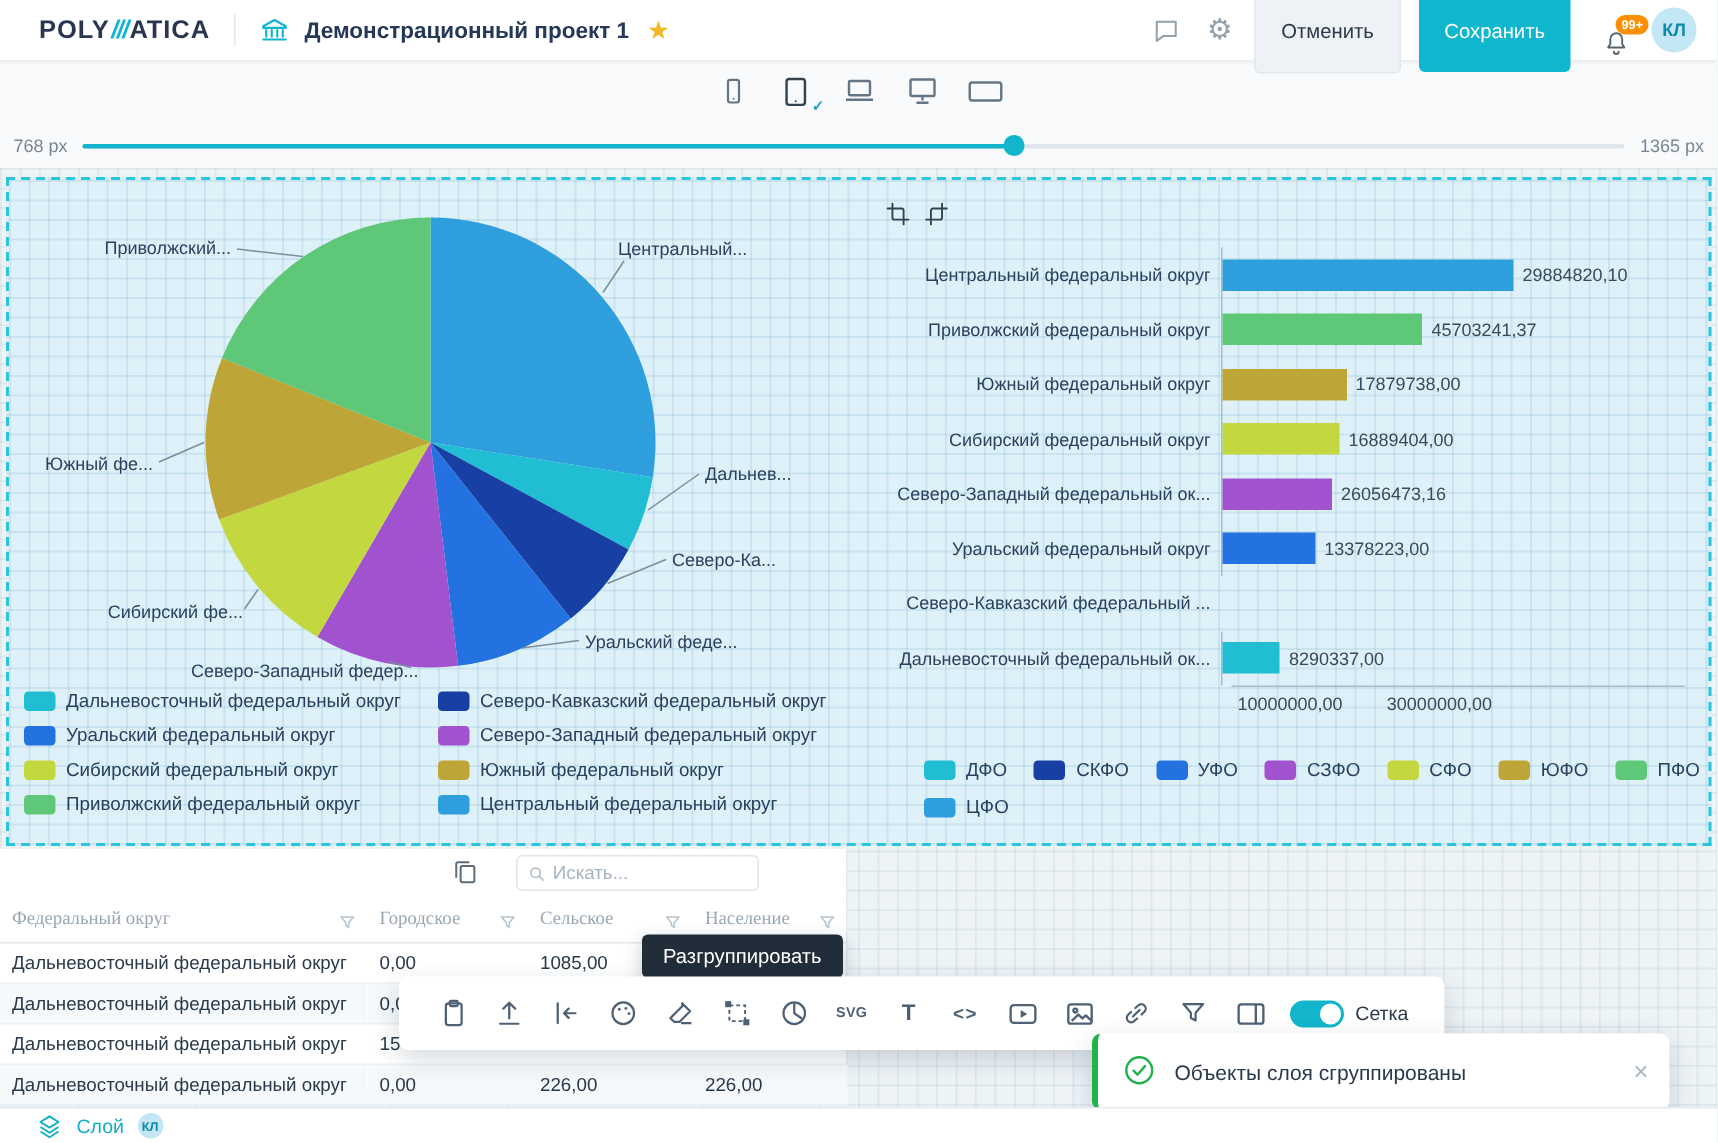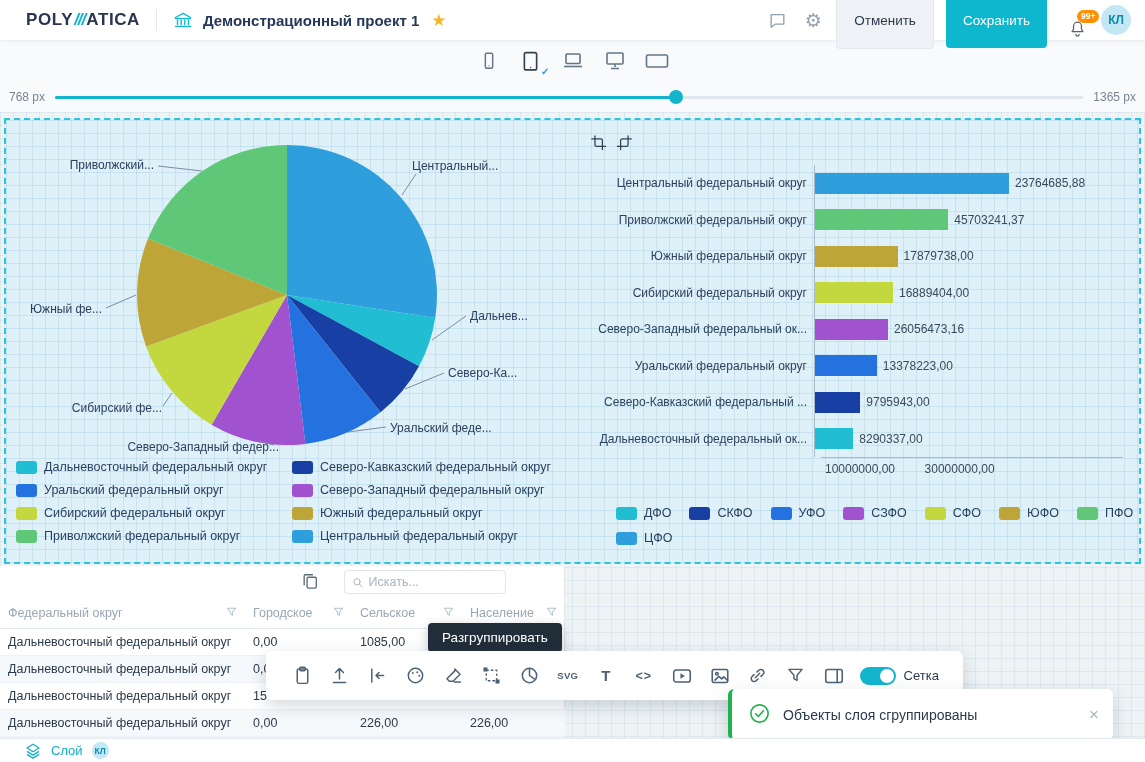--- a/index.html
+++ b/index.html
@@ -70,21 +70,21 @@
 
   
   .table-panel { position:absolute; left:0; top:454px; width:565px; height:160px; background:#fff; border-right:1px solid #e2e8ec; z-index:2; }
   .tb-toolbar { position:relative; height:32px; }
   .copy-btn { position:absolute; left:300px; top:5px; width:24px; height:22px; color:#5b6b7a; cursor:pointer; }
   .searchbox { position:absolute; left:344px; top:4px; width:162px; height:24px; border:1px solid #dfe5ea; border-radius:4px; display:flex; align-items:center; padding:0 7px; gap:5px; background:#fff; }
   .searchbox input { border:none; outline:none; width:100%; font-family:inherit; font-size:12.5px; color:#2b3a4a; background:transparent; }
   .searchbox input::placeholder { color:#a9b4bf; }
   .grid-table { width:565px; border-collapse:collapse; table-layout:fixed; }
   .grid-table th { height:30px; font-weight:normal; font-size:12.5px; color:#9aa7b3; text-align:left; padding:0 8px; border-bottom:1px solid #e3e9ee; }
-  .th-in { display:flex; align-items:flex-start; justify-content:space-between; gap:4px; overflow:hidden; white-space:nowrap; }
+  .th-in { display:flex; align-items:flex-end; justify-content:space-between; gap:4px; overflow:hidden; white-space:nowrap;font-family:Liberation Serif, serif; }
   .grid-table td { height:27px; font-size:12.5px; color:#2b3a4a; padding:0 8px; border-bottom:1px solid #eef2f6; white-space:nowrap; overflow:hidden; }
   .grid-table tbody tr:nth-child(even) { background:#f6f9fb; }
 
   
   .tooltip { position:absolute; left:428px; top:623px; background:#222d3a; color:#fff; font-size:13.5px; padding:7px 14px; border-radius:4px; z-index:15; box-shadow:0 4px 12px rgba(20,35,50,.25); white-space:nowrap; }
   .float-toolbar { position:absolute; left:266px; top:651px; width:697px; height:49px; background:#fff; border-radius:6px; box-shadow:0 6px 18px rgba(30,50,70,.18); display:flex; align-items:center; justify-content:space-between; padding:0 24px; z-index:20; }
   .tbi { width:24px; height:24px; display:flex; align-items:center; justify-content:center; color:#4e6174; cursor:pointer; flex:0 0 auto; }
   .ticon { font-weight:bold; color:#4e6174; }
   .ticon.svg-t { font-size:9.5px; letter-spacing:.3px; }
   .ticon.t-t { font-size:15px; }
@@ -265,21 +265,21 @@
             <span>Центральный федеральный округ</span>
           </div>
         </div>
 
       <div class="bar-widget">
         <div id="bar-rows">
             <div class="bar-row">
               <div class="bar-label">Центральный федеральный округ</div>
               <div class="bar-track">
                 <div class="bar-fill" style="width: 194px; background: rgb(46, 159, 220);"></div>
-                <span class="bar-value">23764685,88</span>
+                <span class="bar-value">29884820,10</span>
               </div>
             </div>
             <div class="bar-row">
               <div class="bar-label">Приволжский федеральный округ</div>
               <div class="bar-track">
                 <div class="bar-fill" style="width: 133.3px; background: rgb(95, 200, 120);"></div>
                 <span class="bar-value">45703241,37</span>
               </div>
             </div>
             <div class="bar-row">
@@ -305,24 +305,20 @@
             </div>
             <div class="bar-row">
               <div class="bar-label">Уральский федеральный округ</div>
               <div class="bar-track">
                 <div class="bar-fill" style="width: 61.8px; background: rgb(36, 114, 224);"></div>
                 <span class="bar-value">13378223,00</span>
               </div>
             </div>
             <div class="bar-row">
               <div class="bar-label">Северо-Кавказский федеральный ...</div>
-              <div class="bar-track">
-                <div class="bar-fill" style="width: 45.3px; background: rgb(23, 63, 164);"></div>
-                <span class="bar-value">9795943,00</span>
-              </div>
             </div>
             <div class="bar-row">
               <div class="bar-label">Дальневосточный федеральный ок...</div>
               <div class="bar-track">
                 <div class="bar-fill" style="width: 38.3px; background: rgb(33, 189, 211);"></div>
                 <span class="bar-value">8290337,00</span>
               </div>
             </div>
           </div>
         <div class="axis-row" id="bar-axis">

